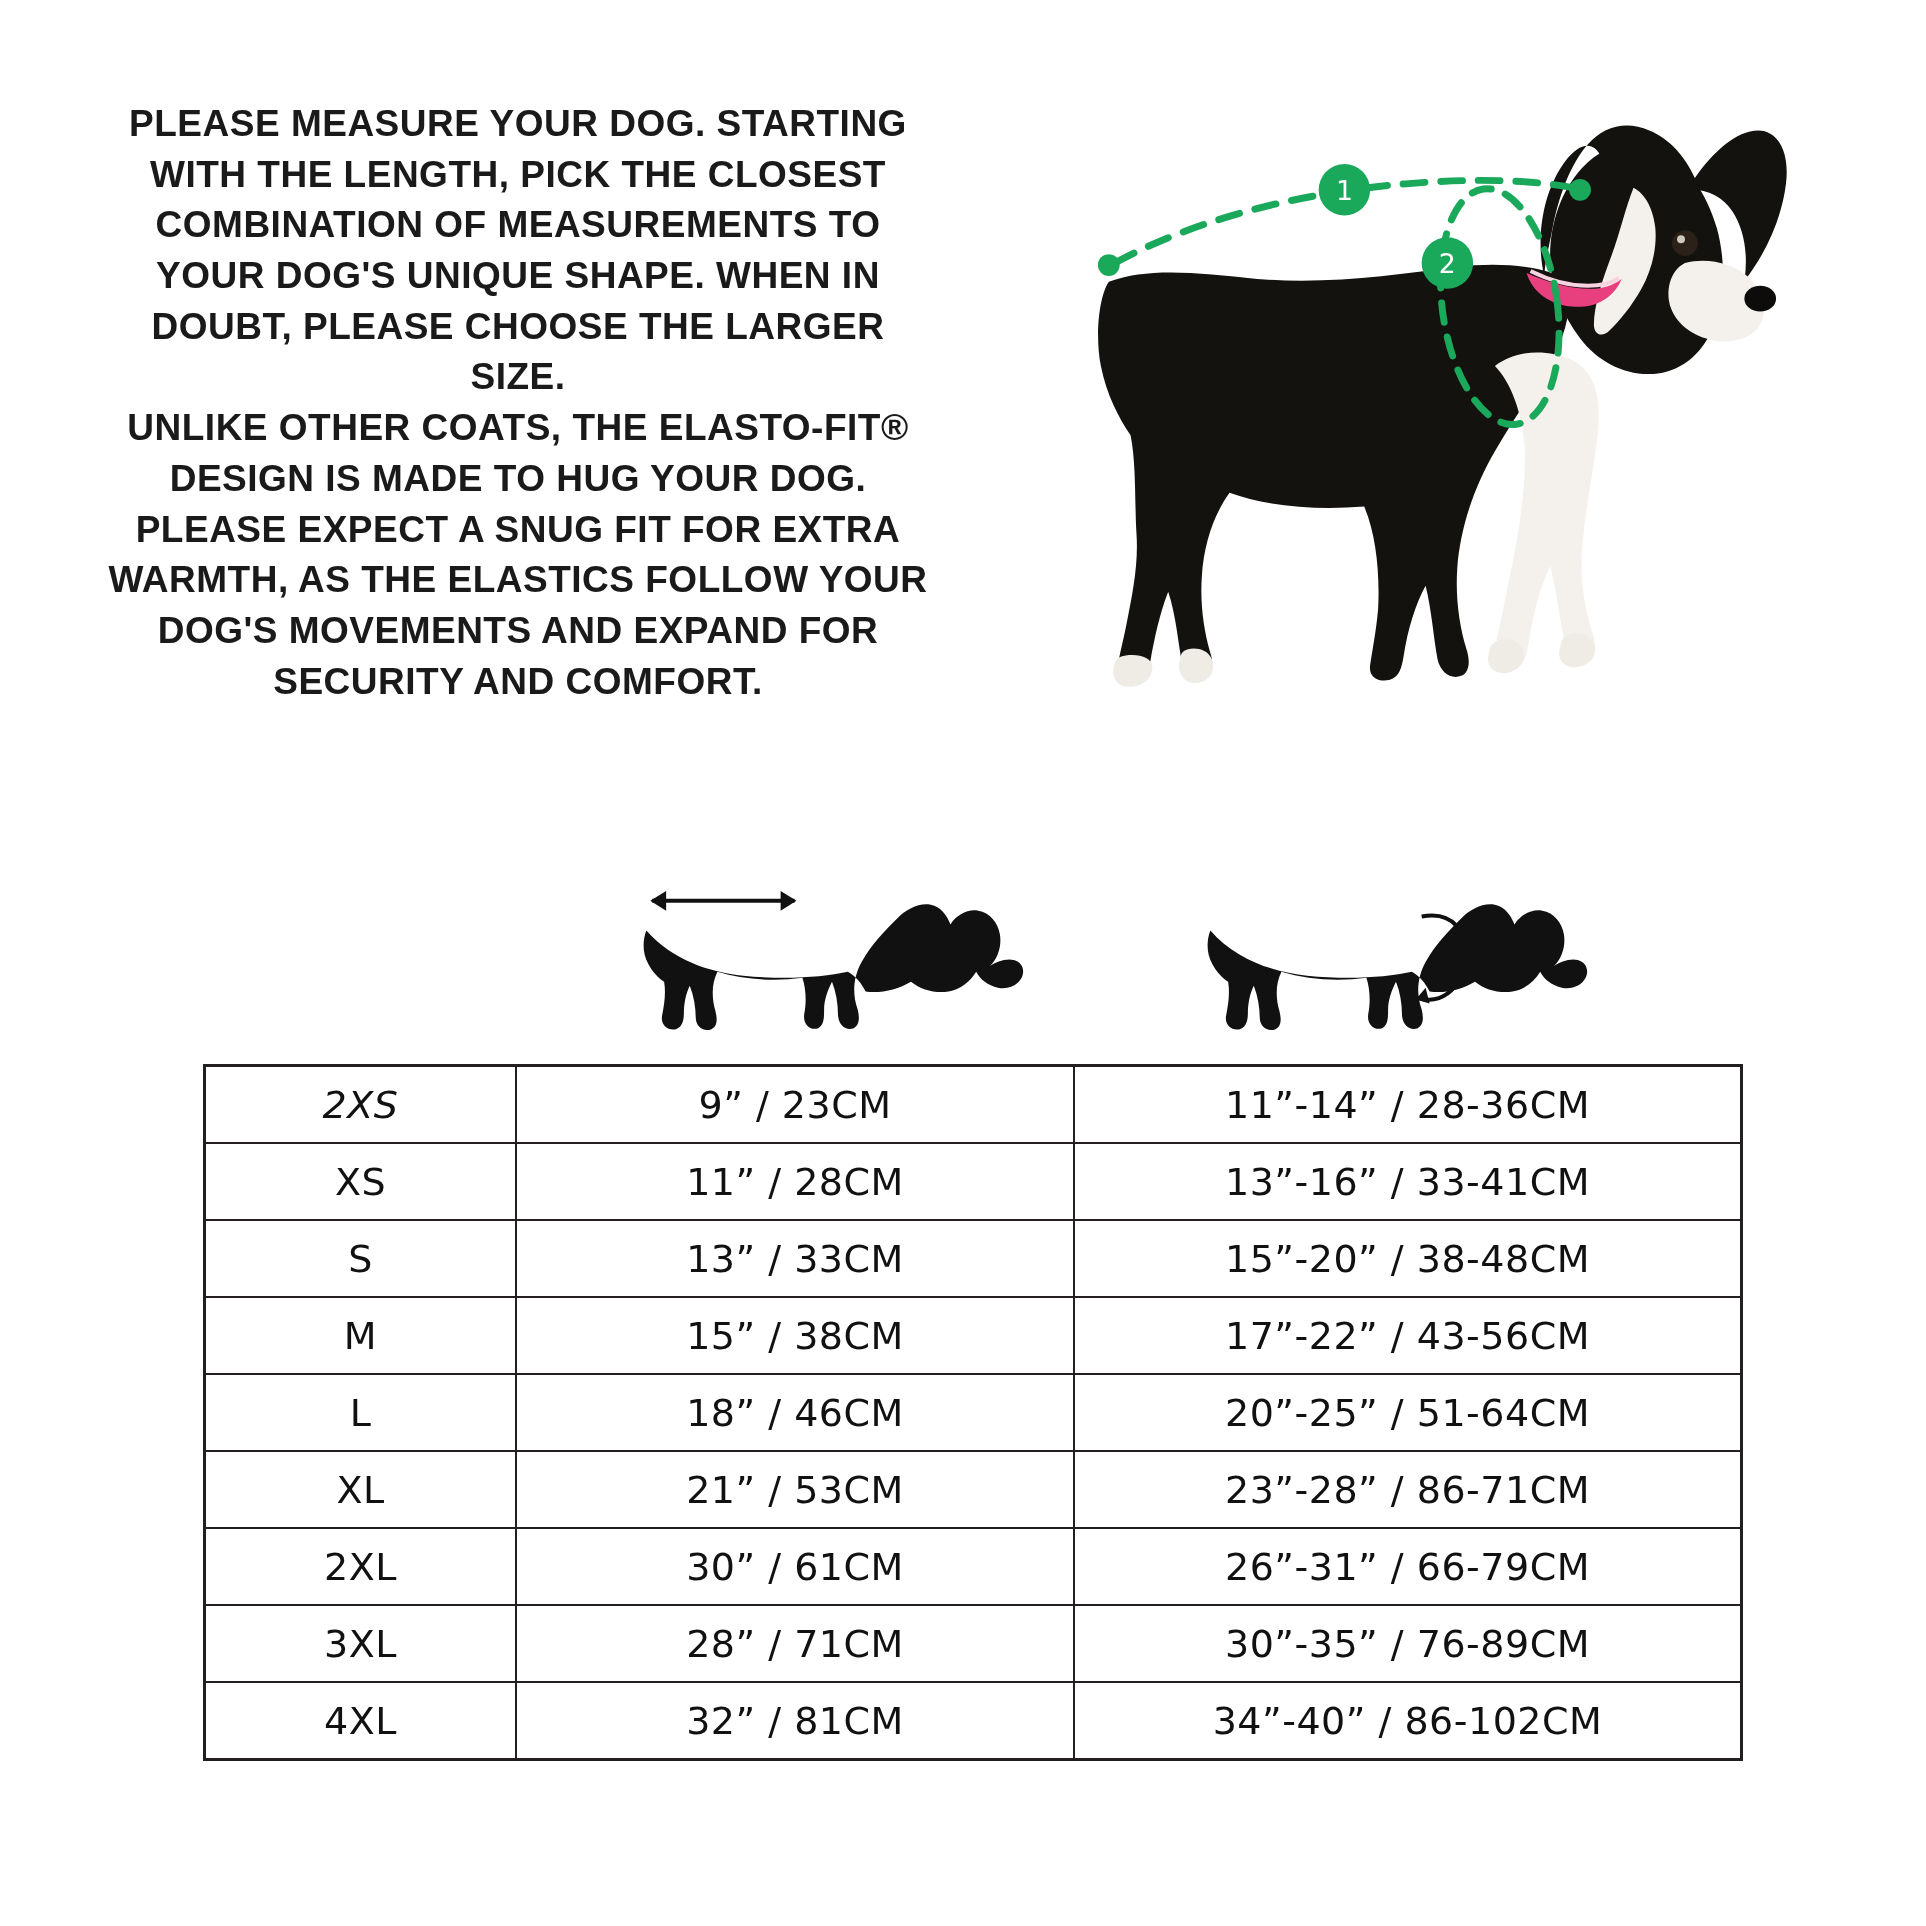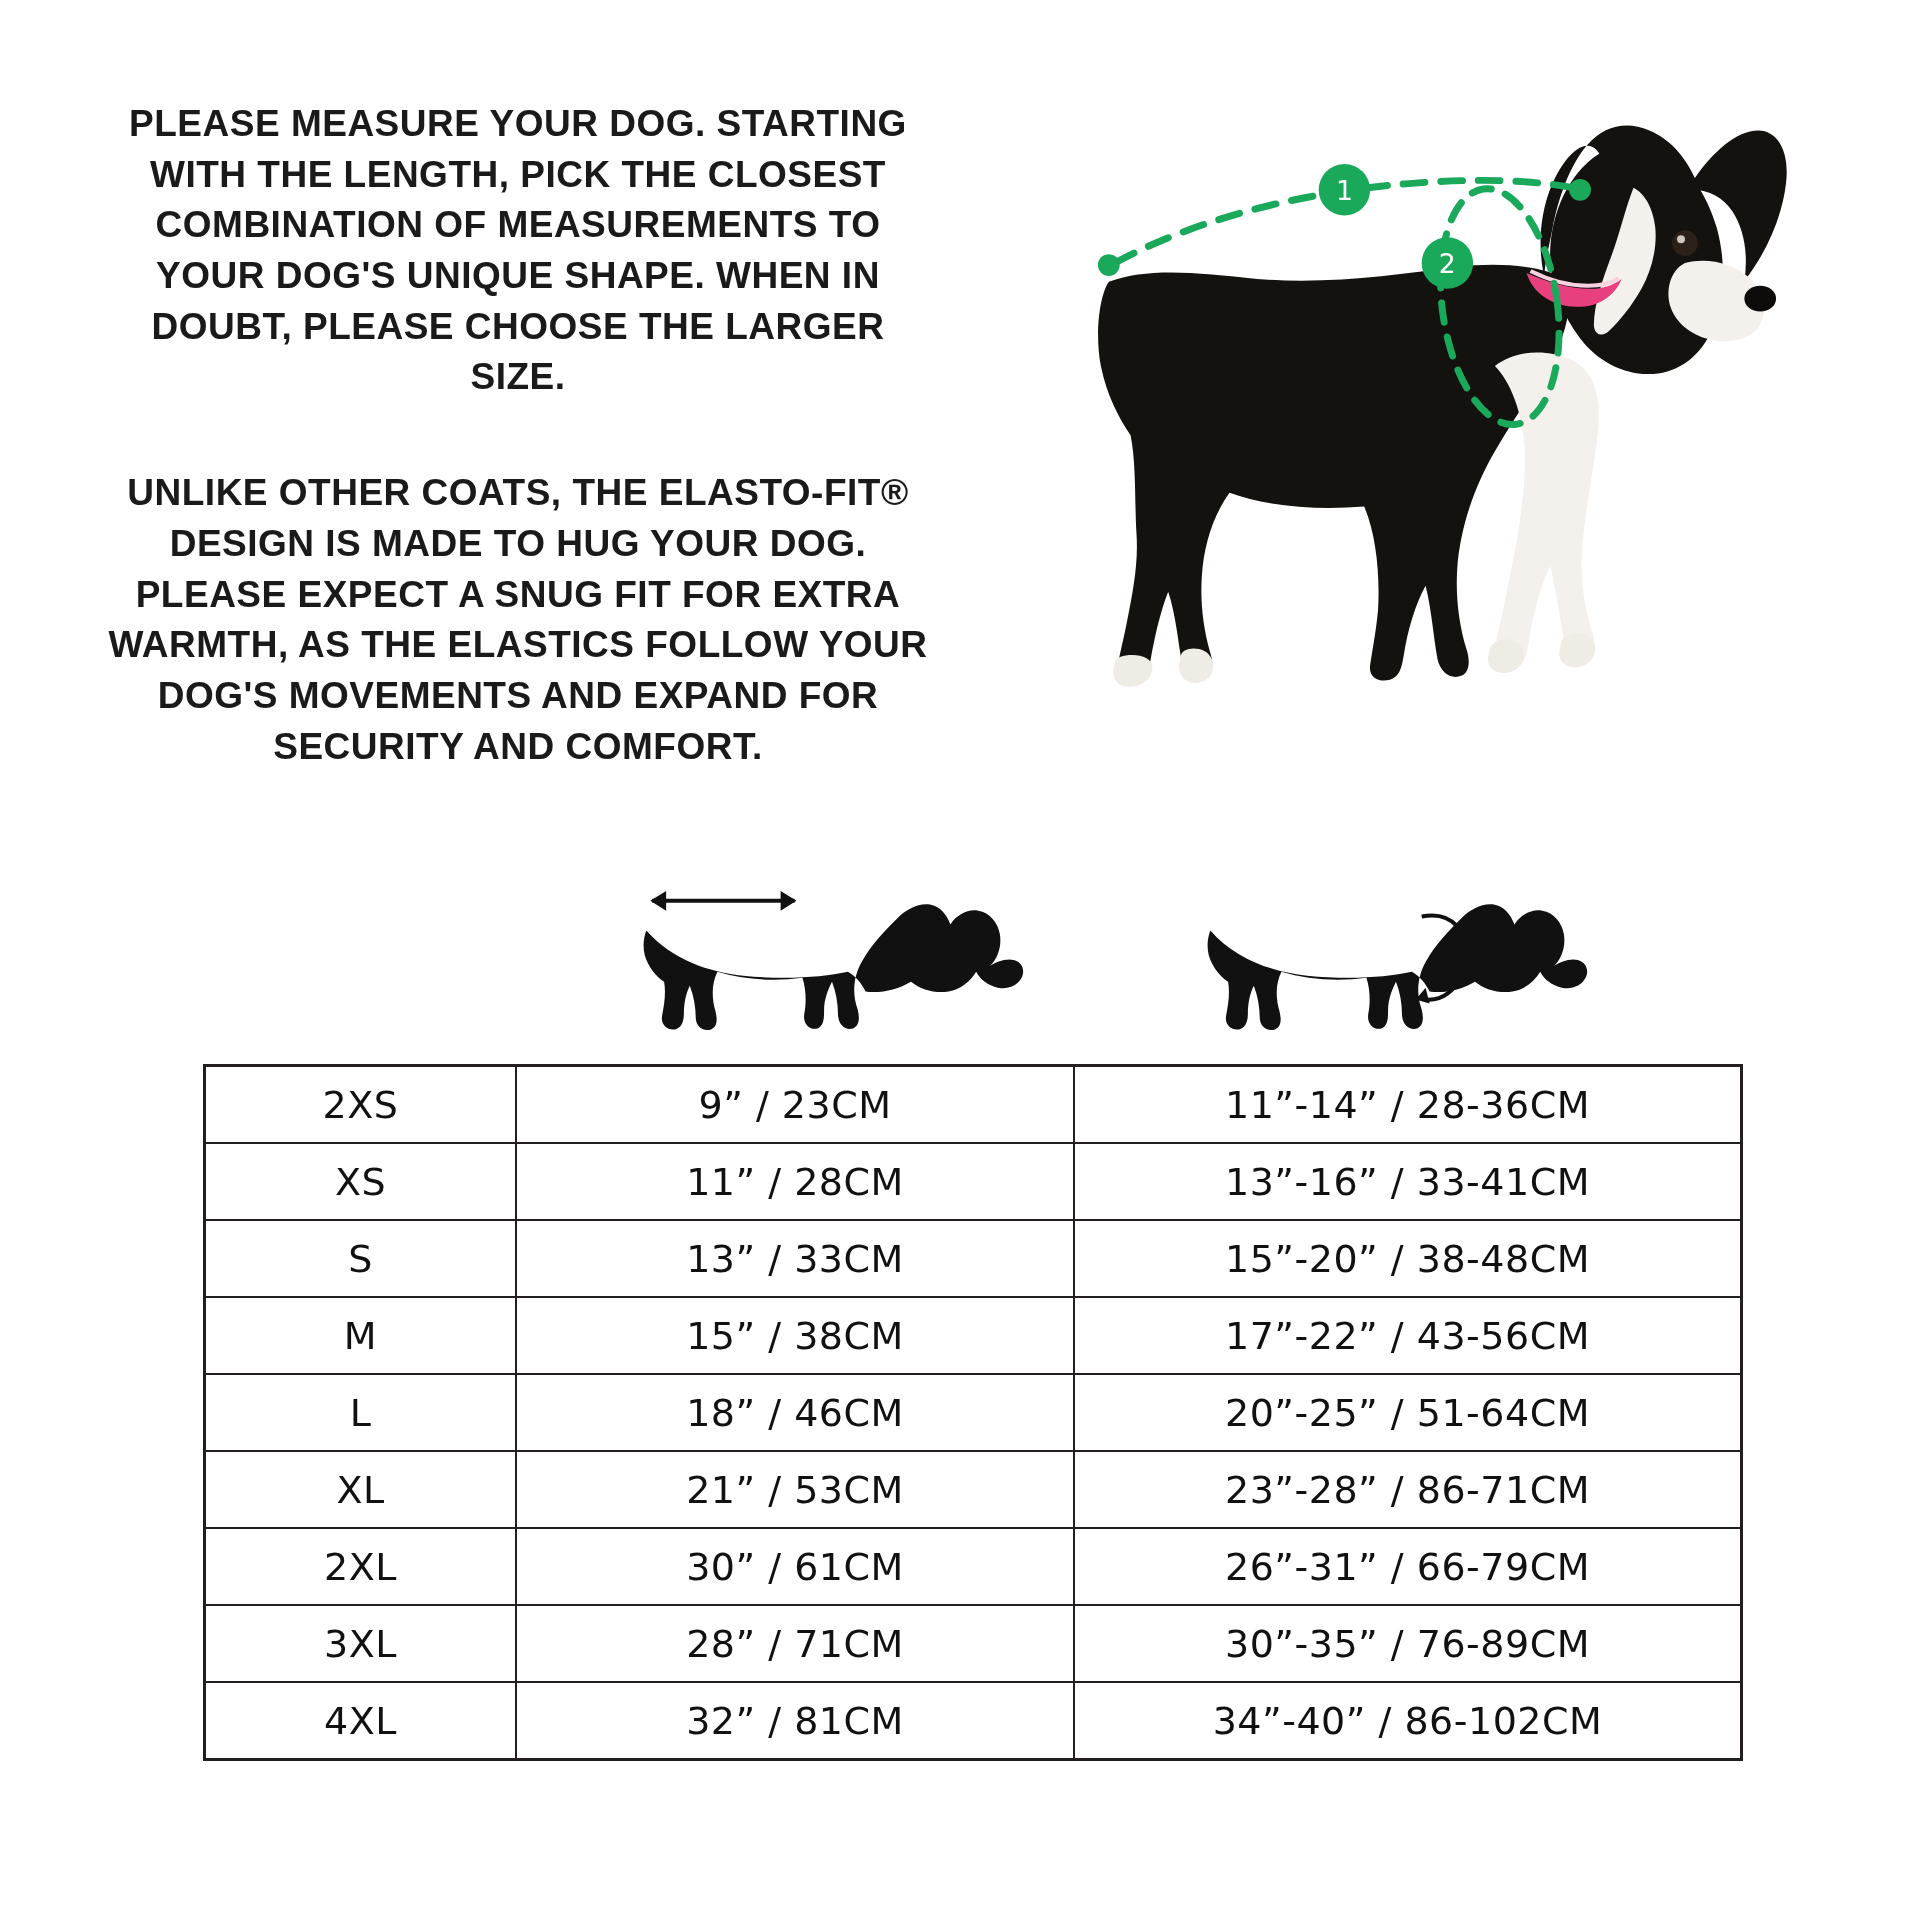--- a/index.html
+++ b/index.html
@@ -27,21 +27,20 @@
   .intro p {
     margin: 0;
     font-size: 37px;
     line-height: 1.37;
     letter-spacing: 0.5px;
     font-weight: 700;
     text-transform: uppercase;
     font-family: Liberation Sans, sans-serif;
   }
   .intro p.second {
-    margin-top: 65px;
   }
 
   
   .dog-figure {
     position: absolute;
     left: 1079px;
     top: 69px;
     width: 713px;
     height: 693px;
   }
@@ -92,21 +91,21 @@
     font-weight: 400;
     letter-spacing: 0.5px;
     font-family: "DejaVu Sans", sans-serif;
     color: #111111;
   }
   table.size-table td.col-size   { width: 307px; }
   table.size-table td.col-length { width: 554px; }
   table.size-table td.col-girth  { width: 663px; }
 
   
-  table.size-table tr:first-child td:first-child { border-top-left-radius: 10px; }
+  table.size-table tr:first-child td:first-child { border-top-left-radius: 10px; font-style: italic; }
   table.size-table tr:first-child td:last-child { border-top-right-radius: 10px; }
   table.size-table tr:last-child td:first-child { border-bottom-left-radius: 10px; }
   table.size-table tr:last-child td:last-child { border-bottom-right-radius: 10px; }
 </style>
 </head>
 <body>
 
 <div class="intro">
   <p class="first">PLEASE MEASURE YOUR DOG. STARTING WITH THE LENGTH, PICK THE CLOSEST COMBINATION OF MEASUREMENTS TO YOUR DOG'S UNIQUE SHAPE. WHEN IN DOUBT, PLEASE CHOOSE THE LARGER SIZE.</p>
   <p class="second">UNLIKE OTHER COATS, THE ELASTO-FIT® DESIGN IS MADE TO HUG YOUR DOG. PLEASE EXPECT A SNUG FIT FOR EXTRA WARMTH, AS THE ELASTICS FOLLOW YOUR DOG'S MOVEMENTS AND EXPAND FOR SECURITY AND COMFORT.</p>

